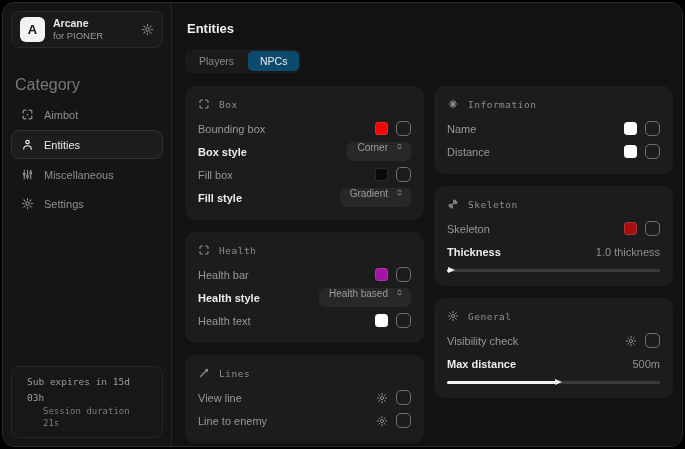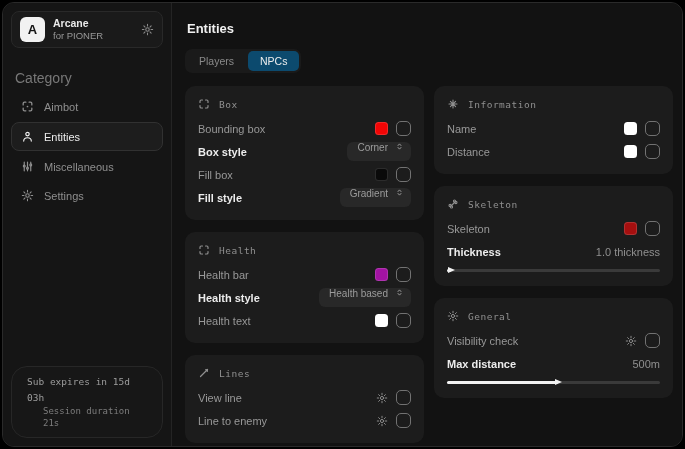--- a/index.html
+++ b/index.html
@@ -18,30 +18,30 @@
     padding:5px 8px; display:flex; align-items:center; gap:8px; height:37px;
   }
   .logo {
     width:25px; height:25px; background:#f2f2f2; border-radius:6px;
     display:flex; align-items:center; justify-content:center;
     font-weight:bold; font-size:13px; color:#141414; flex-shrink:0;
   }
   .brand-name { font-size:10.5px; font-weight:bold; color:#e9e9e9; line-height:1.25; }
   .brand-sub  { font-size:9.5px; color:#989898; line-height:1.25; }
   .brand-gear { margin-left:auto; color:#8a8a8a; display:flex; }
-  .category-label { margin:22px 4px 7px 4px; font-size:14px; color:#787878; }
+  .category-label { margin:28px 4px 7px 4px; font-size:16px; color:#787878; }
   .nav-item {
     height:27px; display:flex; align-items:center; gap:10px; padding:0 9px;
     color:#8f8f8f; font-size:11px; border-radius:8px; border:1px solid transparent;
     margin-bottom:2px; cursor:default;
   }
   .nav-item.active { background:#1d1d1d; border-color:#313131; color:#ededed; height:29px; }
   .nav-item .icon { display:flex; color:inherit; }
   .sidebar-footer {
-    margin-top:auto; background:#171717; border:1px solid #272727; border-radius:16px;
+    margin-top:auto; background:#171717; border:1px solid #272727; border-radius:8px;
     padding:7px 15px; font-family:"DejaVu Sans Mono", monospace;
   }
   .sidebar-footer .l1 { font-size:9.5px; color:#9d9d9d; line-height:1.6; }
   .sidebar-footer .l2 { font-size:9px;  color:#7d7d7d; line-height:1.4;margin-left:16px; }
   
   .main { flex:1; padding:12px 13px; background:#121212; }
   .page-title { font-size:13px; font-weight:bold; color:#f0f0f0; margin:6px 0 13px 2px; }
   .tabs { display:inline-flex; background:#1a1a1a; border-radius:7px; padding:2px; gap:2px;justify-content:flex-end; }
   .tab { padding:4px 12px; font-size:10.5px; color:#8a8a8a; border-radius:5px; cursor:default; }
   .tab.active { background:#0c4a6e; color:#ededed; }

